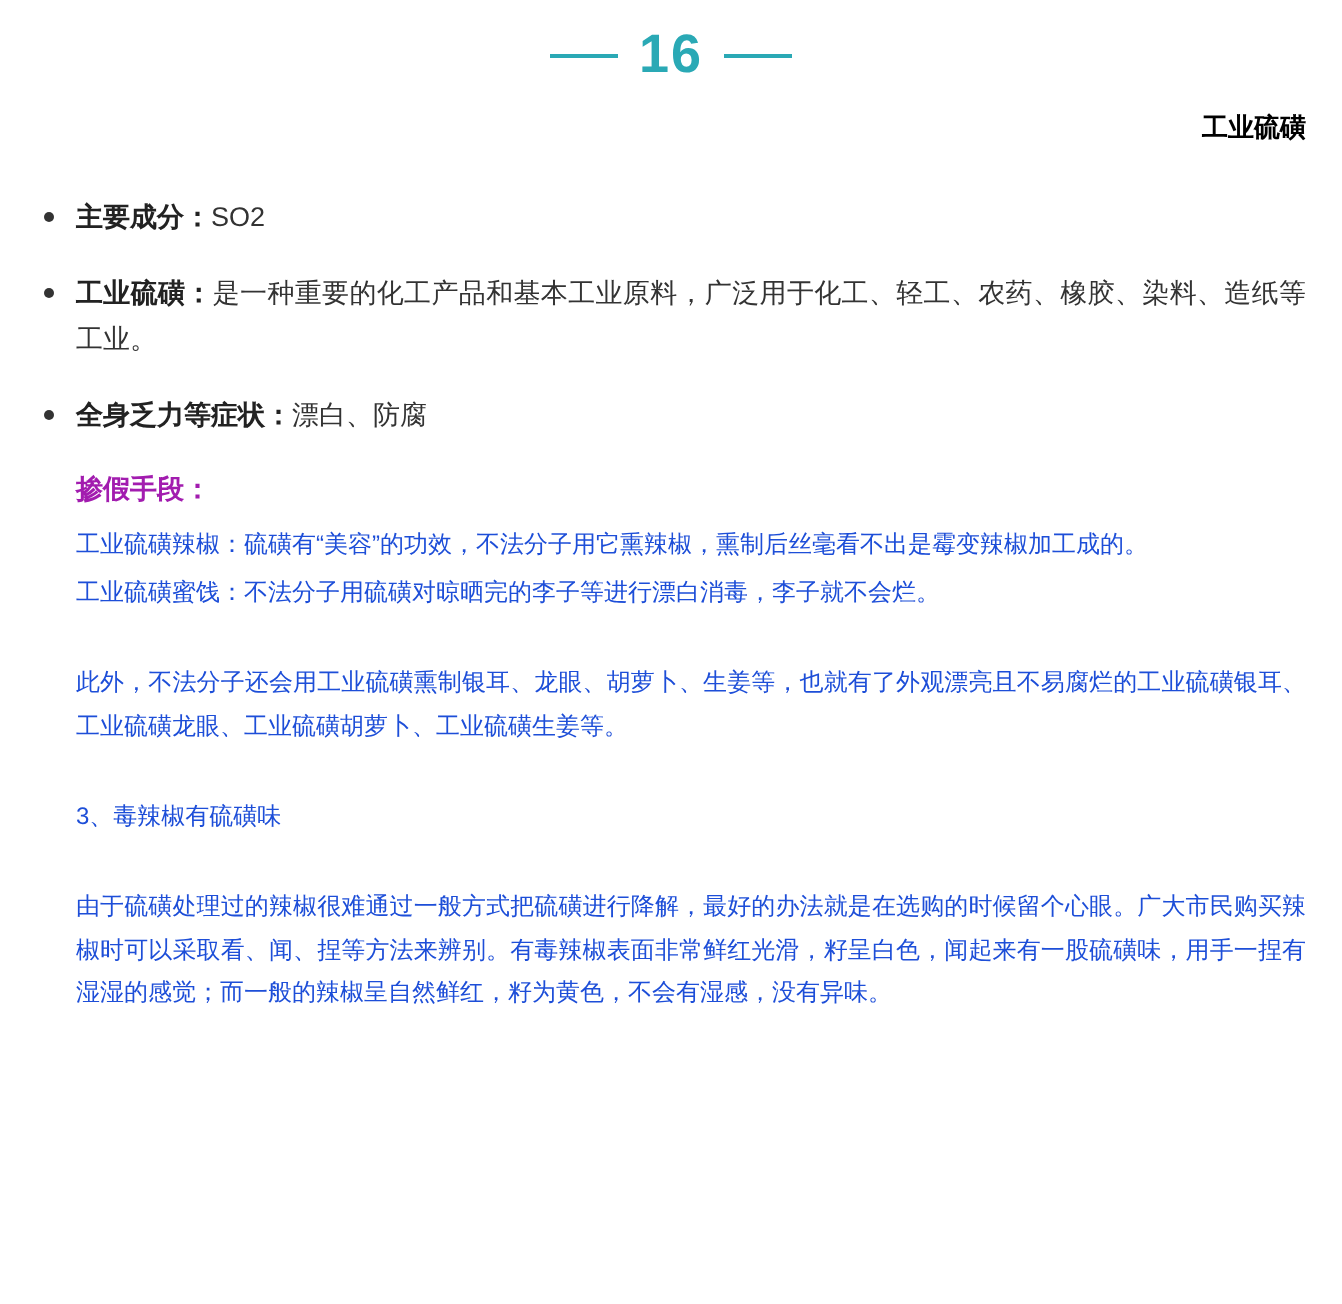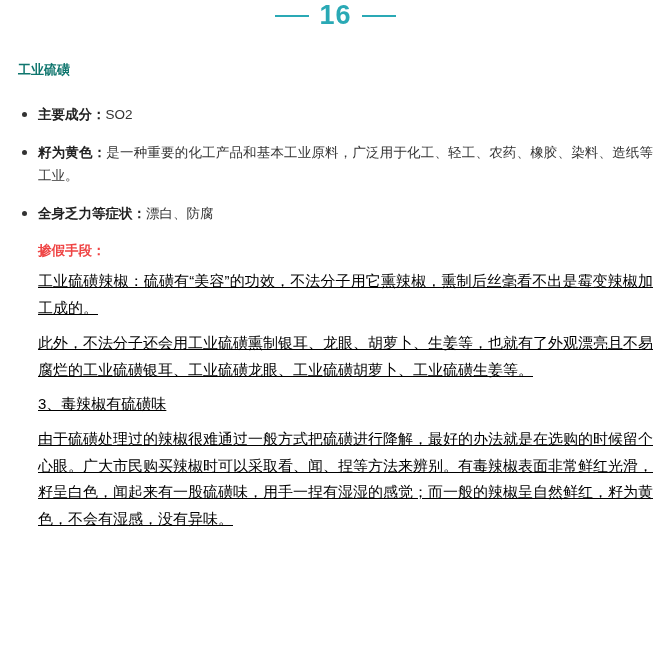--- a/index.html
+++ b/index.html
@@ -13,45 +13,45 @@
     font-family: "Liberation Sans", sans-serif;
     color: #333333;
   }
   .page {
     width: 671px;
     box-sizing: border-box;
     padding: 0 18px 14px 18px;
   }
   
   .header {
-    text-align: left;
-    padding-top: 2px;
+    text-align: right;
+    padding-top: 14px;
   }
   .chapter-line {
     display: flex;
     align-items: center;
     justify-content: center;
     gap: 10px;
   }
   .rule {
     width: 34px;
     height: 2px;
     background: #2aa9b5;
   }
   .chapter-num {
     font-size: 27px;
     font-weight: bold;
     color: #2aa9b5;
     line-height: 1;
     letter-spacing: 1px;
   }
   .chapter-title {
-    margin-top: 32px;
+    margin-top: 14px;
     font-size: 13px;
-    color: #0f766e;
+    color: #000000;
     font-weight: bold;
   }
   
   ul.facts {
     list-style: none;
     margin: 24px 0 0 0;
     padding: 0;
   }
   ul.facts > li {
     position: relative;
@@ -77,34 +77,33 @@
     color: #222222;
     font-family: Liberation Serif, serif;
   }
   
   .body-block {
     margin-top: 2px;
   }
   .sub-head {
     font-size: 13.5px;
     font-weight: bold;
-    color: #ef4444;
+    color: #a21caf;
     margin: 0 0 6px 20px;
     line-height: 1.7;
   }
   p.para {
-    font-size: 15px;
+    font-size: 12px;
     line-height: 1.78;
-    color: #000000;
+    color: #1d4ed8;
     margin: 0 0 2px 20px;
     text-align: justify;
-    text-decoration: underline;
   }
   p.para.gap {
-    margin-top: 8px;
+    margin-top: 24px;
   }
 </style>
 </head>
 <body>
 
 <div class="page">
 
   <div class="header">
     <div class="chapter-line">
       <span class="rule"></span>
@@ -112,30 +111,31 @@
       <span class="rule"></span>
     </div>
     <div class="chapter-title">工业硫磺</div>
   </div>
 
   <ul class="facts">
     <li>
       <span class="lbl">主要成分：</span><span>SO2</span>
     </li>
     <li>
-      <span class="lbl">籽为黄色：</span><span>是一种重要的化工产品和基本工业原料，广泛用于化工、轻工、农药、橡胶、染料、造纸等工业。</span>
+      <span class="lbl">工业硫磺：</span><span>是一种重要的化工产品和基本工业原料，广泛用于化工、轻工、农药、橡胶、染料、造纸等工业。</span>
     </li>
     <li>
       <span class="lbl">全身乏力等症状：</span><span>漂白、防腐</span>
     </li>
   </ul>
 
   <div class="body-block">
     <div class="sub-head">掺假手段：</div>
     <p class="para">工业硫磺辣椒：硫磺有“美容”的功效，不法分子用它熏辣椒，熏制后丝毫看不出是霉变辣椒加工成的。</p>
+    <p class="para">工业硫磺蜜饯：不法分子用硫磺对晾晒完的李子等进行漂白消毒，李子就不会烂。</p>
     <p class="para gap">此外，不法分子还会用工业硫磺熏制银耳、龙眼、胡萝卜、生姜等，也就有了外观漂亮且不易腐烂的工业硫磺银耳、工业硫磺龙眼、工业硫磺胡萝卜、工业硫磺生姜等。</p>
   </div>
 
   <div class="body-block">
     <p class="para gap">3、毒辣椒有硫磺味</p>
     <p class="para gap">由于硫磺处理过的辣椒很难通过一般方式把硫磺进行降解，最好的办法就是在选购的时候留个心眼。广大市民购买辣椒时可以采取看、闻、捏等方法来辨别。有毒辣椒表面非常鲜红光滑，籽呈白色，闻起来有一股硫磺味，用手一捏有湿湿的感觉；而一般的辣椒呈自然鲜红，籽为黄色，不会有湿感，没有异味。</p>
   </div>
 
 </div>
 

